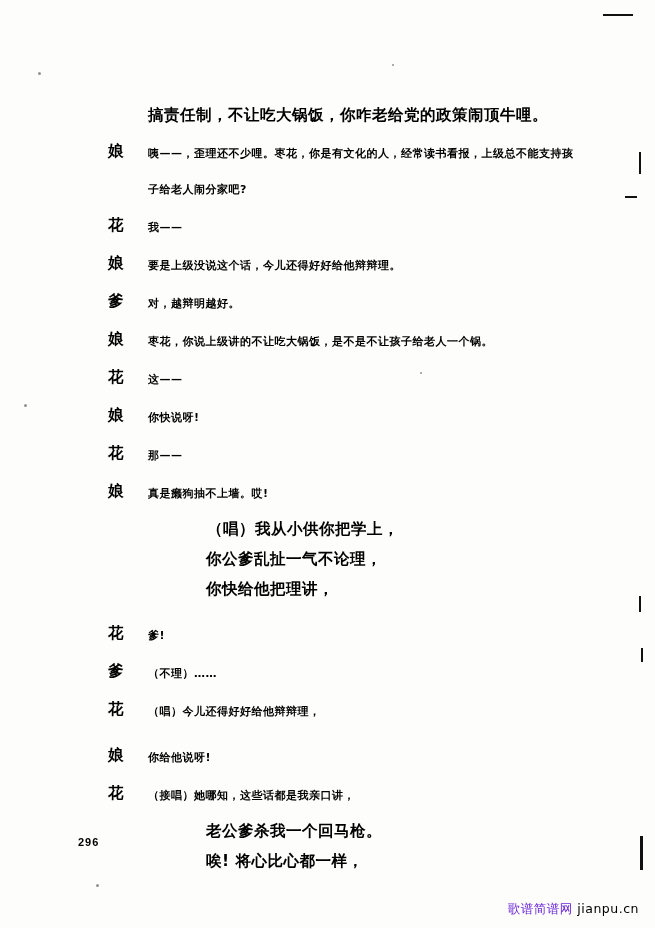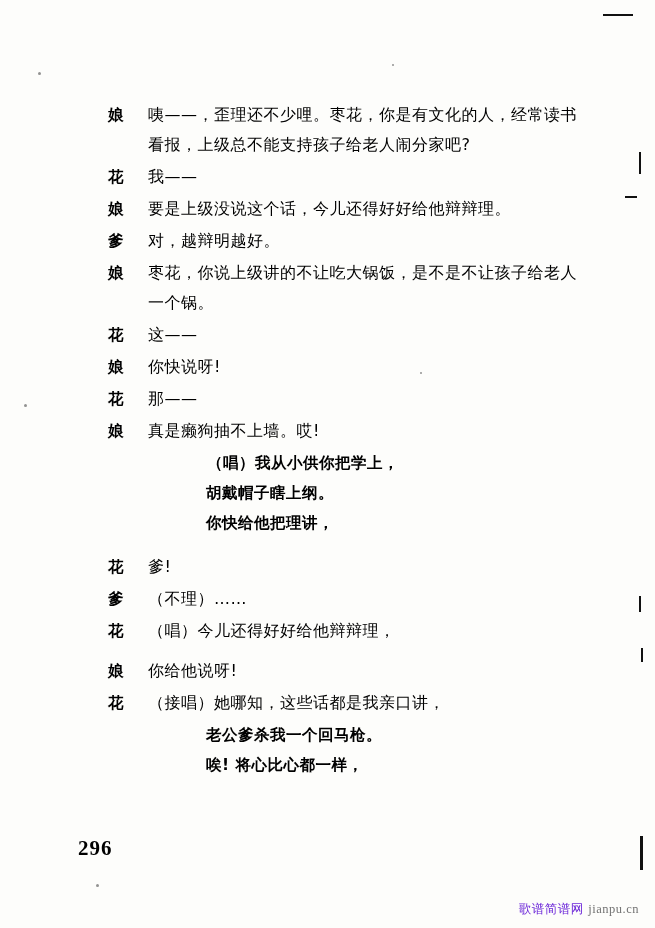--- a/index.html
+++ b/index.html
@@ -55,62 +55,61 @@
   .speaker {
     width: 40px;
     flex: 0 0 40px;
     font-size: 15.5px;
     line-height: 30px;
     font-weight: 600;
     letter-spacing: 0.5px;
   }
   .speech {
     flex: 1 1 auto;
-    font-size: 16px;
-    line-height: 30px;
-    letter-spacing: 0.5px;
-    font-weight: 400;
+    font-size: 11px;
+    line-height: 36px;
+    letter-spacing: 0.5px;
+    font-weight: 700;
   }
   .sung {
     font-size: 15.5px;
     line-height: 30px;
     letter-spacing: 0.5px;
     font-weight: 600;
     margin-left: 99px;
   }
   .sung.deeper {
     margin-left: 98px;
   }
   .gap-sm { height: 8px; }
   .gap-md { height: 14px; }
   .page-number {
     position: absolute;
     left: 78px;
     top: 836px;
-    font-size: 21px;
+    font-size: 11px;
     font-weight: 700;
     letter-spacing: 1px;
-    font-family: Liberation Serif, serif;
+    font-family: Liberation Sans, sans-serif;
   }
   .watermark {
     position: absolute;
     right: 16px;
     bottom: 10px;
     font-size: 12.5px;
     color: #9aa0a6;
     letter-spacing: 0.5px;
     font-family: "DejaVu Sans", sans-serif;
   }
   .watermark .cn {
     color: #6d28d9;
     margin-left: 28px;
   }
   .watermark .url {
-    color: #737373;
-    font-family: Liberation Serif, serif;
+    color: #000000;
   }
   .speck {
     position: absolute;
     background: #3a3a3a;
     border-radius: 50%;
     opacity: 0.55;
   }
 </style>
 </head>
 <body>
@@ -124,20 +123,21 @@
   <div class="edge-tick" style="right:12px; top:648px; width:2px; height:14px;"></div>
   <div class="edge-tick" style="right:12px; top:836px; width:3px; height:34px;"></div>
   <div class="speck" style="left:38px; top:72px; width:3px; height:3px;"></div>
   <div class="speck" style="left:24px; top:404px; width:3px; height:3px;"></div>
   <div class="speck" style="left:96px; top:884px; width:3px; height:3px;"></div>
   <div class="speck" style="left:392px; top:64px; width:2px; height:2px;"></div>
   <div class="speck" style="left:420px; top:372px; width:2px; height:2px;"></div>
 
   <div class="content">
 
+    <div class="para-cont">搞责任制，不让吃大锅饭，你咋老给党的政策闹顶牛哩。</div>
 
     <div class="line">
       <div class="speaker">娘</div>
       <div class="speech">咦——，歪理还不少哩。枣花，你是有文化的人，经常读书看报，上级总不能支持孩子给老人闹分家吧?</div>
     </div>
     <div class="line">
       <div class="speaker">花</div>
       <div class="speech">我——</div>
     </div>
     <div class="line">
@@ -163,21 +163,21 @@
     <div class="line">
       <div class="speaker">花</div>
       <div class="speech">那——</div>
     </div>
     <div class="line">
       <div class="speaker">娘</div>
       <div class="speech">真是癞狗抽不上墙。哎!</div>
     </div>
 
     <div class="sung">（唱）我从小供你把学上，</div>
-    <div class="sung deeper">胡戴帽子瞎上纲。</div>
+    <div class="sung deeper">你公爹乱扯一气不论理，</div>
     <div class="sung deeper">你快给他把理讲，</div>
 
     <div class="gap-md"></div>
 
     <div class="line">
       <div class="speaker">花</div>
       <div class="speech">爹!</div>
     </div>
     <div class="line">
       <div class="speaker">爹</div>

